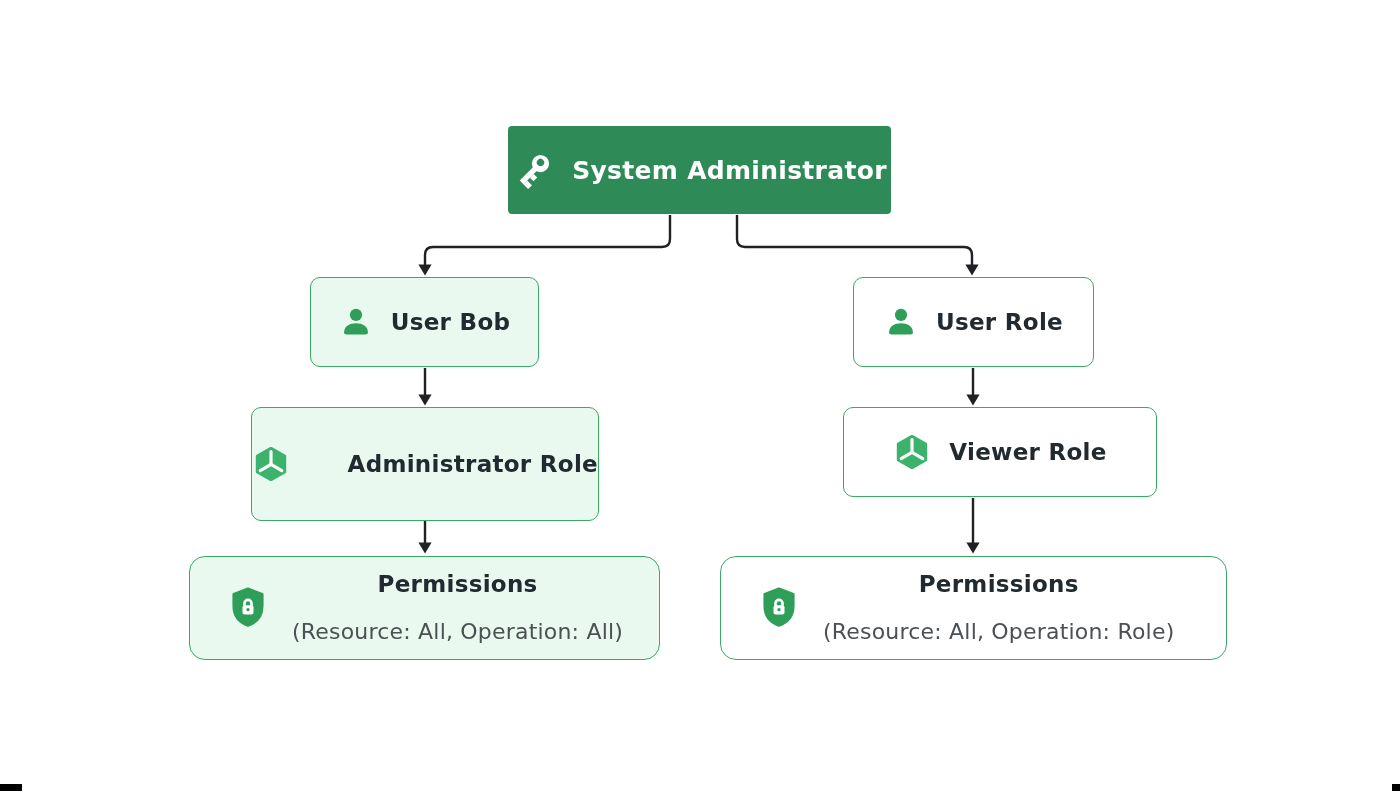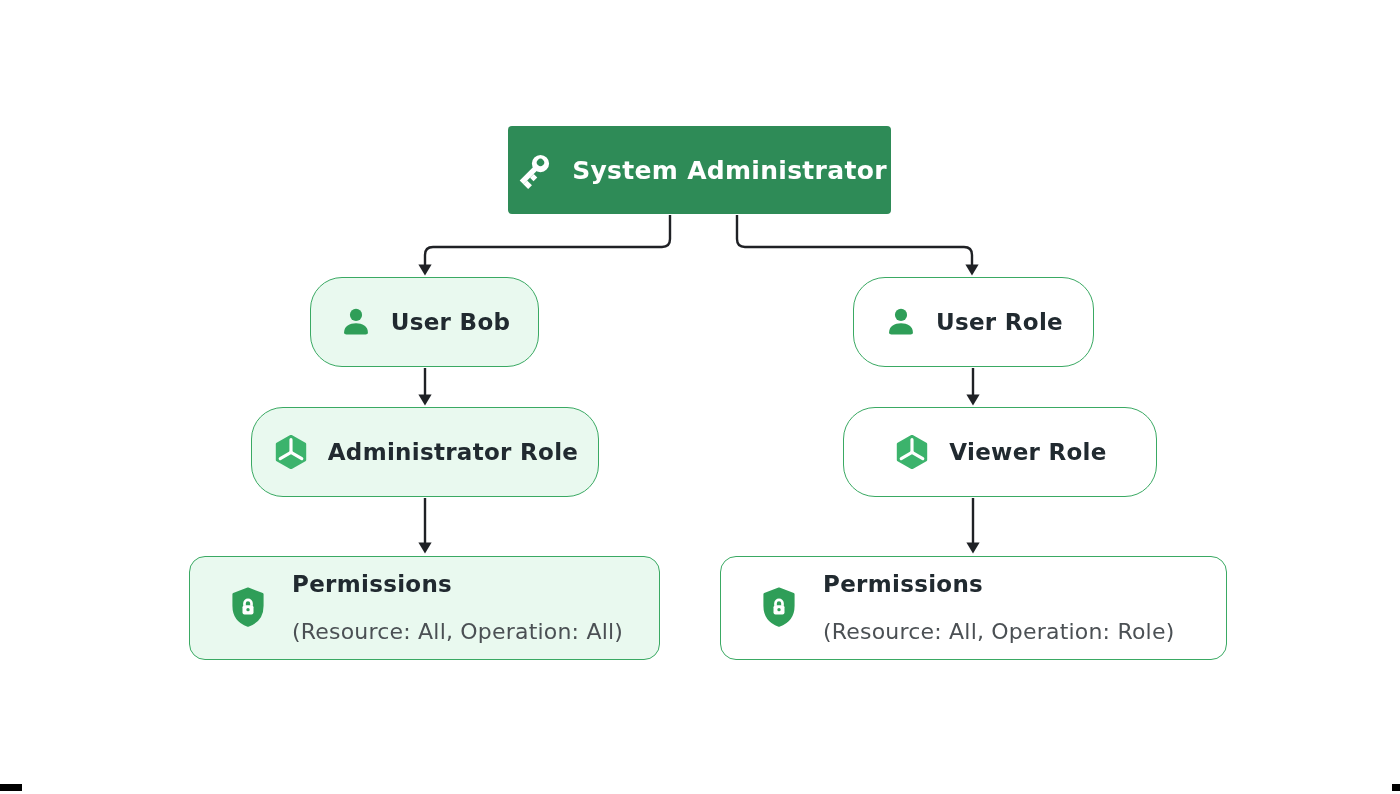--- a/index.html
+++ b/index.html
@@ -19,41 +19,42 @@
   }
   .node {
     position: absolute;
     display: flex;
     align-items: center;
     justify-content: center;
     gap: 18px;
     box-sizing: border-box;
     border: 1.5px solid #3aa963;
     background: #ffffff;
-    border-radius: 32px;
+    border-radius: 10px;
     color: #212a30;
     font-size: 23px;
     font-weight: 600;
     letter-spacing: 0.3px;
     white-space: nowrap;
   }
   .node.tinted { background: #e9f9ef; }
   .node.root {
     background: #2E8B57;
     border: none;
     border-radius: 4px;
     color: #ffffff;
     font-size: 25px;
     gap: 16px;
   }
   .node.perm {
     justify-content: flex-start;
     padding-left: 38px;
     gap: 24px;
     border-radius: 16px;
+    text-align: center;
   }
   .perm-text {
     display: flex;
     flex-direction: column;
     gap: 7px;
   }
   .perm-title { font-size: 23px; font-weight: 600; color: #212a30; line-height: 1.1; }
   .perm-detail { font-size: 22px; font-weight: 400; color: #4b5054; letter-spacing: 0.2px; line-height: 1.1; margin-top: 16px; }
   .icon { display: inline-flex; align-items: center; justify-content: center; flex: 0 0 auto; }
   .edge-artifact { position: absolute; background: #000000; }
@@ -110,21 +111,21 @@
   <div class="node" style="left:853px; top:277px; width:241px; height:90px;">
     <span class="icon">
       <svg width="34" height="34" viewBox="0 0 24 24" fill="#2F9E58">
         <circle cx="12" cy="7" r="4.3"></circle>
         <path d="M3.6 19.4 C3.6 14.9 7.6 12.9 12 12.9 C16.4 12.9 20.4 14.9 20.4 19.4 C20.4 20.4 19.7 20.8 18.8 20.8 L5.2 20.8 C4.3 20.8 3.6 20.4 3.6 19.4 Z"></path>
       </svg>
     </span>
     <span>User Role</span>
   </div>
 
-  <div class="node tinted" style="left:251px; top:407px; width:348px; height:90px;">
+  <div class="node tinted" style="left:251px; top:407px; width:348px; height:114px;justify-content:space-between;">
     <span class="icon">
       <svg width="38" height="38" viewBox="0 0 24 24">
         <path d="M12 2.2 L20.6 7 L20.6 17 L12 21.8 L3.4 17 L3.4 7 Z" fill="#3CB36C" stroke="#3CB36C" stroke-width="2" stroke-linejoin="round"></path>
         <g stroke="#ffffff" stroke-width="2" stroke-linecap="round" fill="none">
           <path d="M12 12.2 L12 4.2"></path>
           <path d="M12 12.2 L5.2 16.2"></path>
           <path d="M12 12.2 L18.8 16.2"></path>
         </g>
       </svg>
     </span>

